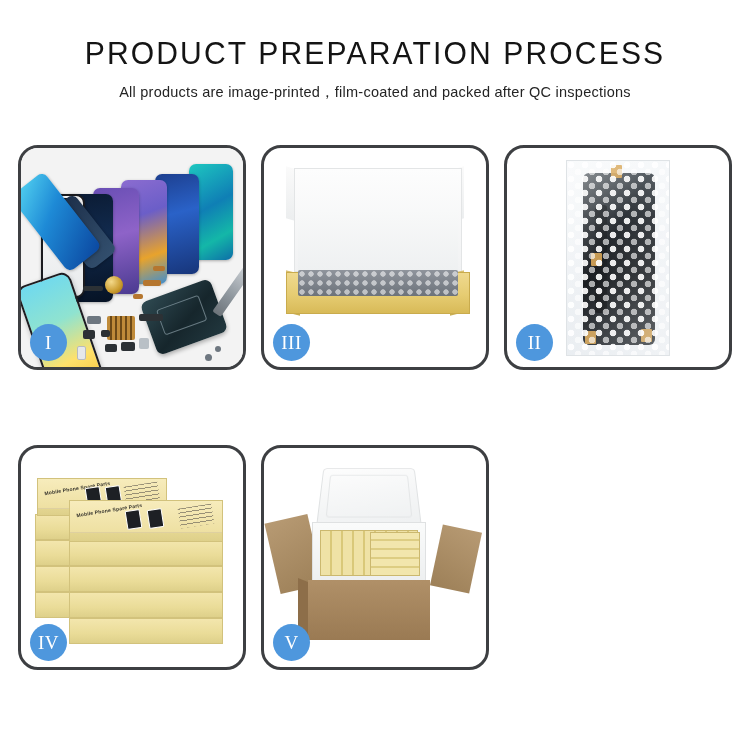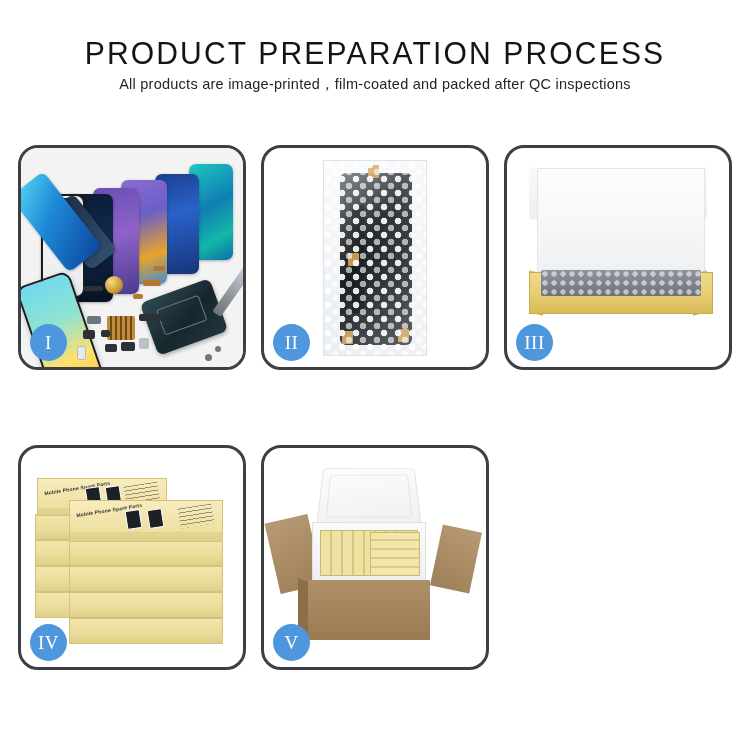--- a/index.html
+++ b/index.html
@@ -15,21 +15,21 @@
   .header { padding-top:38px; text-align:center; }
   .title {
     font-size:31px;
     font-weight:500;
     letter-spacing:2.2px;
     color:#141414;
     line-height:1.05;
     transform:scaleX(0.97);
   }
   .subtitle {
-    margin-top:4px;
+    margin-top:12px;
     font-size:14.5px;
     font-weight:400;
     letter-spacing:0.25px;
     color:#242424;
   }
 
   
   .grid {
     position:absolute;
     left:18px; top:145px;
@@ -371,50 +371,50 @@
         <div class="pt silver" style="left:118px;top:190px;width:10px;height:11px;"></div>
         <div class="pt" style="left:80px;top:182px;width:9px;height:7px;"></div>
         <div class="pt copper" style="left:132px;top:118px;width:12px;height:5px;"></div>
         <div class="pt light" style="left:184px;top:206px;width:7px;height:7px;border-radius:50%;"></div>
         <div class="pt light" style="left:194px;top:198px;width:6px;height:6px;border-radius:50%;"></div>
 
         <div class="badge">I</div>
       </div>
     </div>
 
+    <div class="panel p3">
+      <div class="stage">
+        <div class="lidflapL"></div>
+        <div class="lidflapR"></div>
+        <div class="lid"></div>
+        <div class="foam"></div>
+        <div class="trayfrontL"></div>
+        <div class="trayfrontR"></div>
+        <div class="tray"></div>
+        <div class="bubbleblk"></div>
+        <div class="badge">III</div>
+      </div>
+    </div>
+
     <div class="panel p2">
       <div class="stage">
         <div class="wrap">
           <div class="inner"></div>
           <div class="flexstrip"></div>
           <div class="tape" style="left:44px;top:4px;"></div>
           <div class="tape" style="left:24px;top:92px;"></div>
           <div class="tape" style="left:18px;top:170px;"></div>
           <div class="tape" style="left:74px;top:168px;"></div>
           <div class="bubbles"></div>
           <div class="sheen"></div>
         </div>
         <div class="badge">II</div>
       </div>
     </div>
 
-    <div class="panel p3">
-      <div class="stage">
-        <div class="lidflapL"></div>
-        <div class="lidflapR"></div>
-        <div class="lid"></div>
-        <div class="foam"></div>
-        <div class="trayfrontL"></div>
-        <div class="trayfrontR"></div>
-        <div class="tray"></div>
-        <div class="bubbleblk"></div>
-        <div class="badge">III</div>
-      </div>
-    </div>
-
     <div class="panel p4">
       <div class="stage">
         <div class="stack">
 
           <div class="bx" style="left:0;top:122px;width:132px;height:26px;"></div>
           <div class="bx" style="left:0;top:96px;width:132px;height:26px;"></div>
           <div class="bx" style="left:0;top:70px;width:132px;height:26px;"></div>
           <div class="bx" style="left:0;top:44px;width:132px;height:26px;"></div>
 
           <div class="bx" style="left:2px;top:8px;width:130px;height:38px;">

